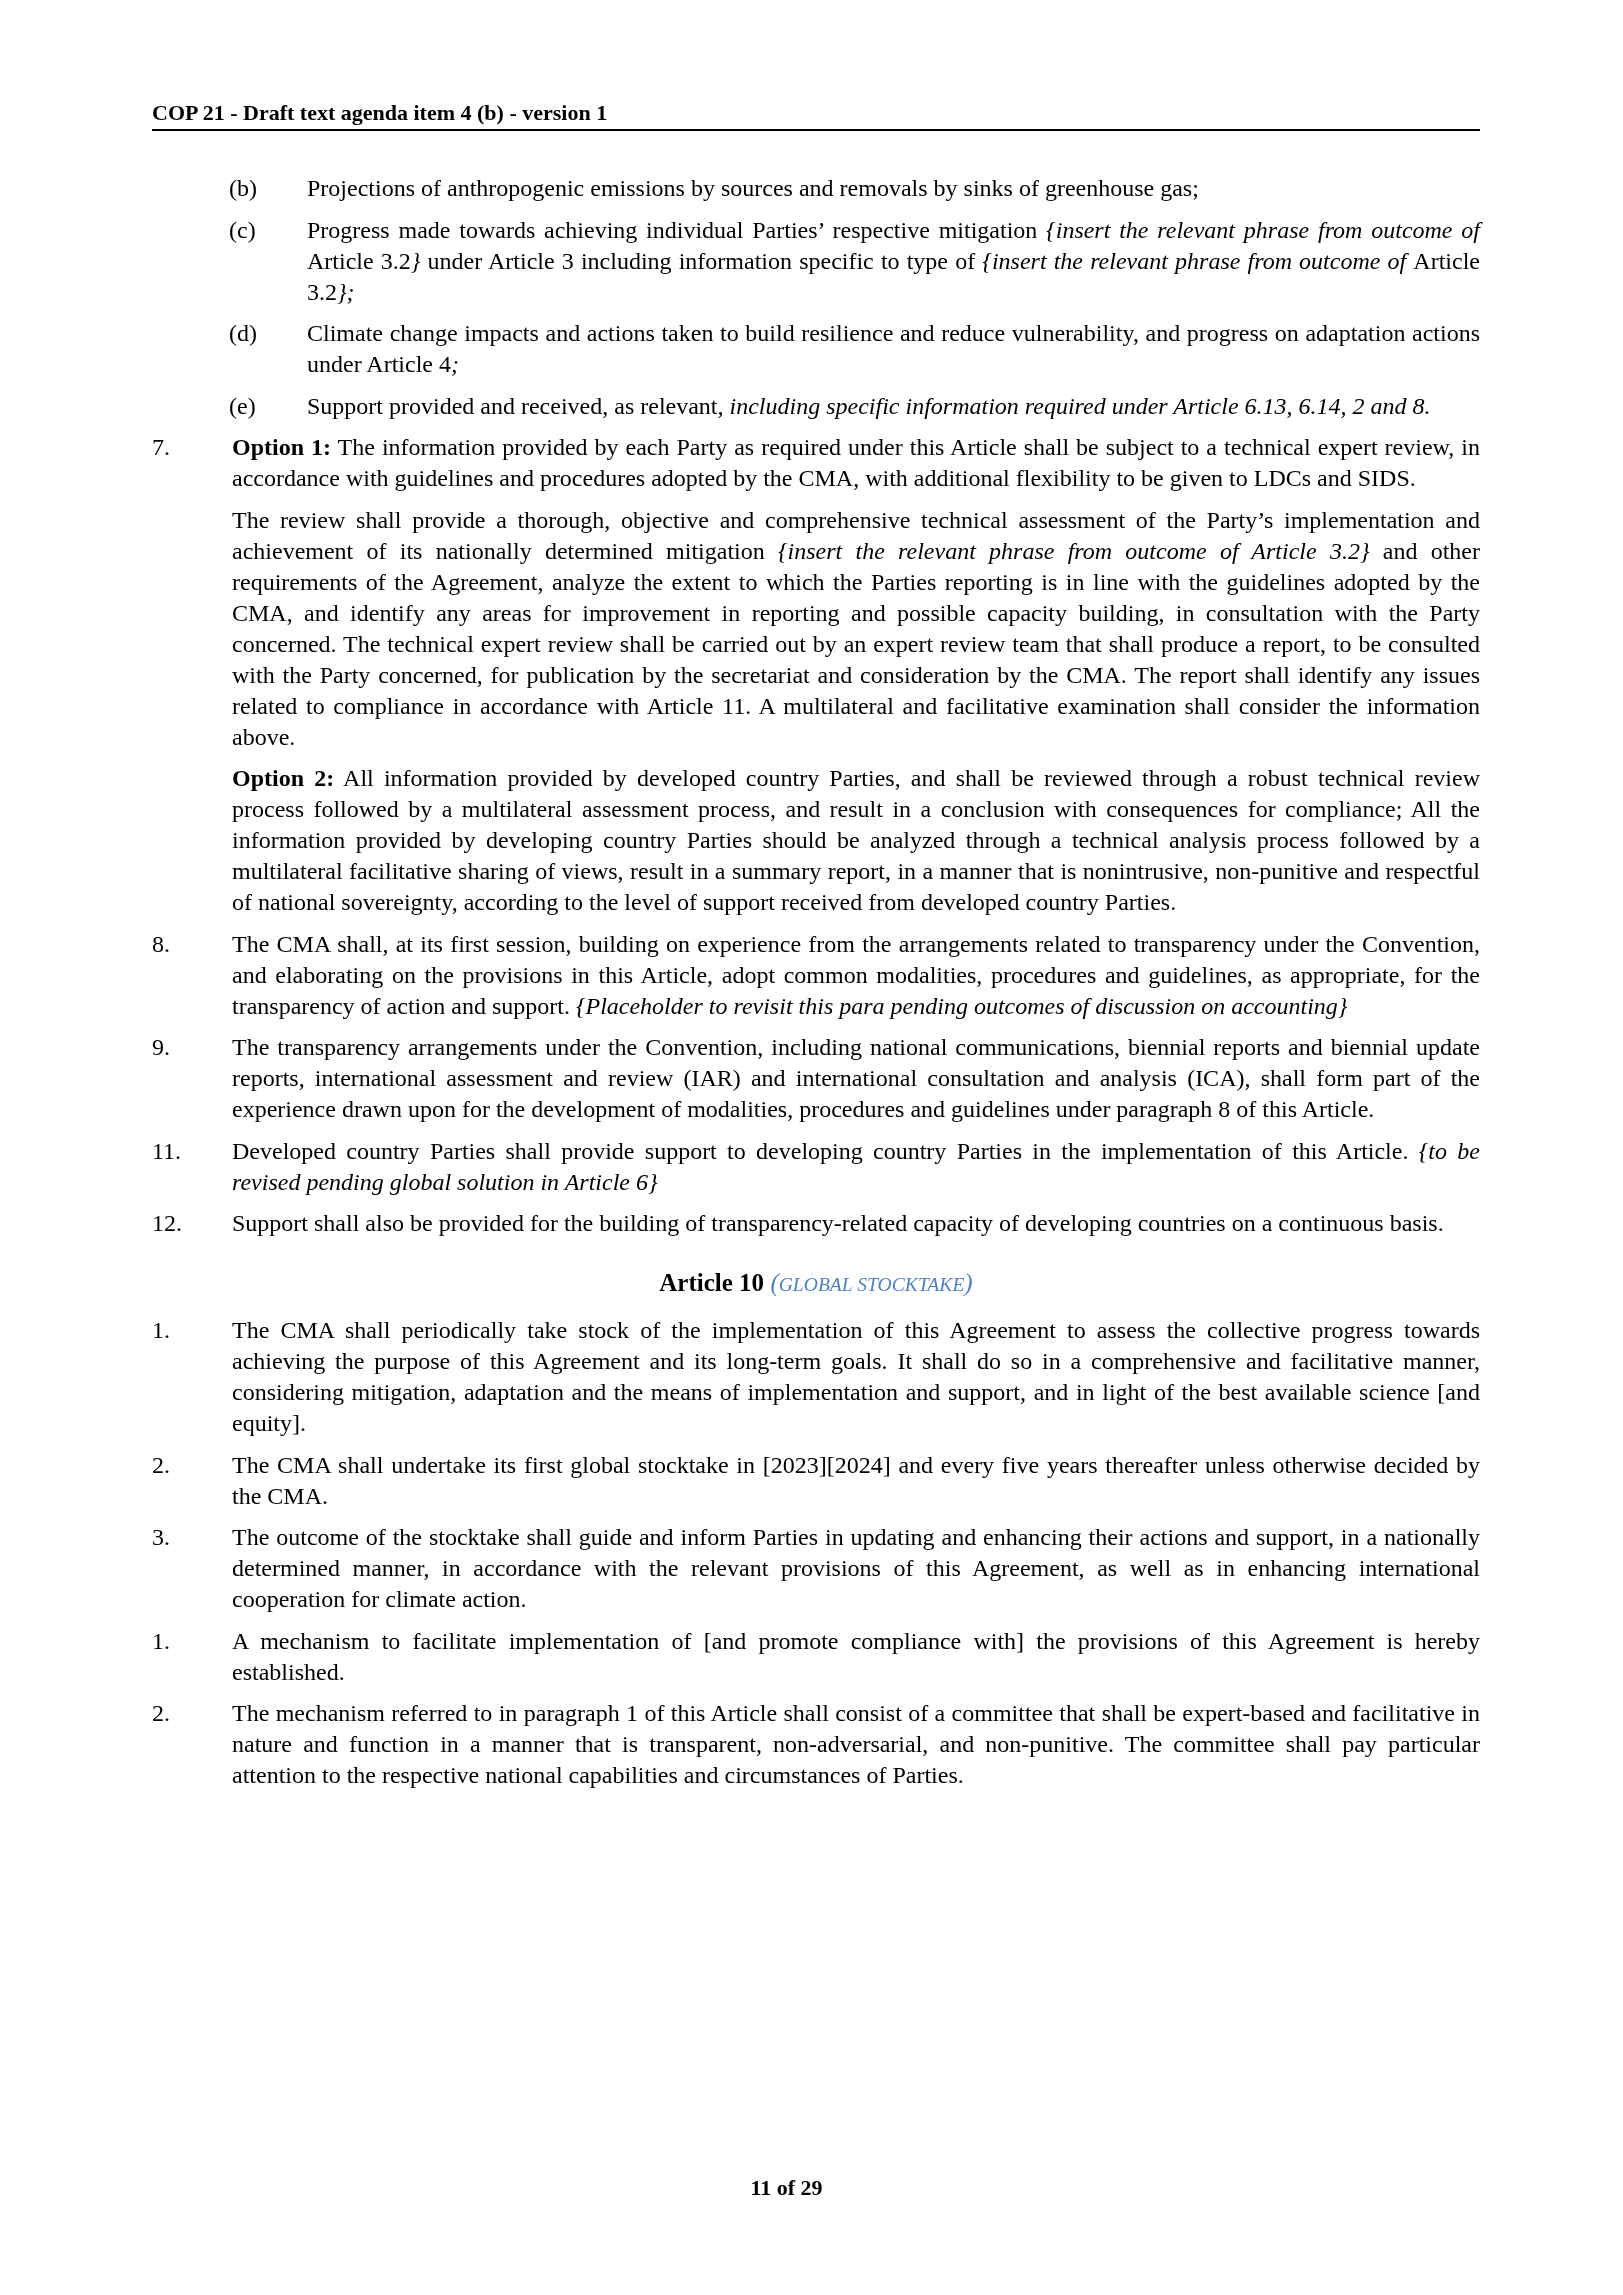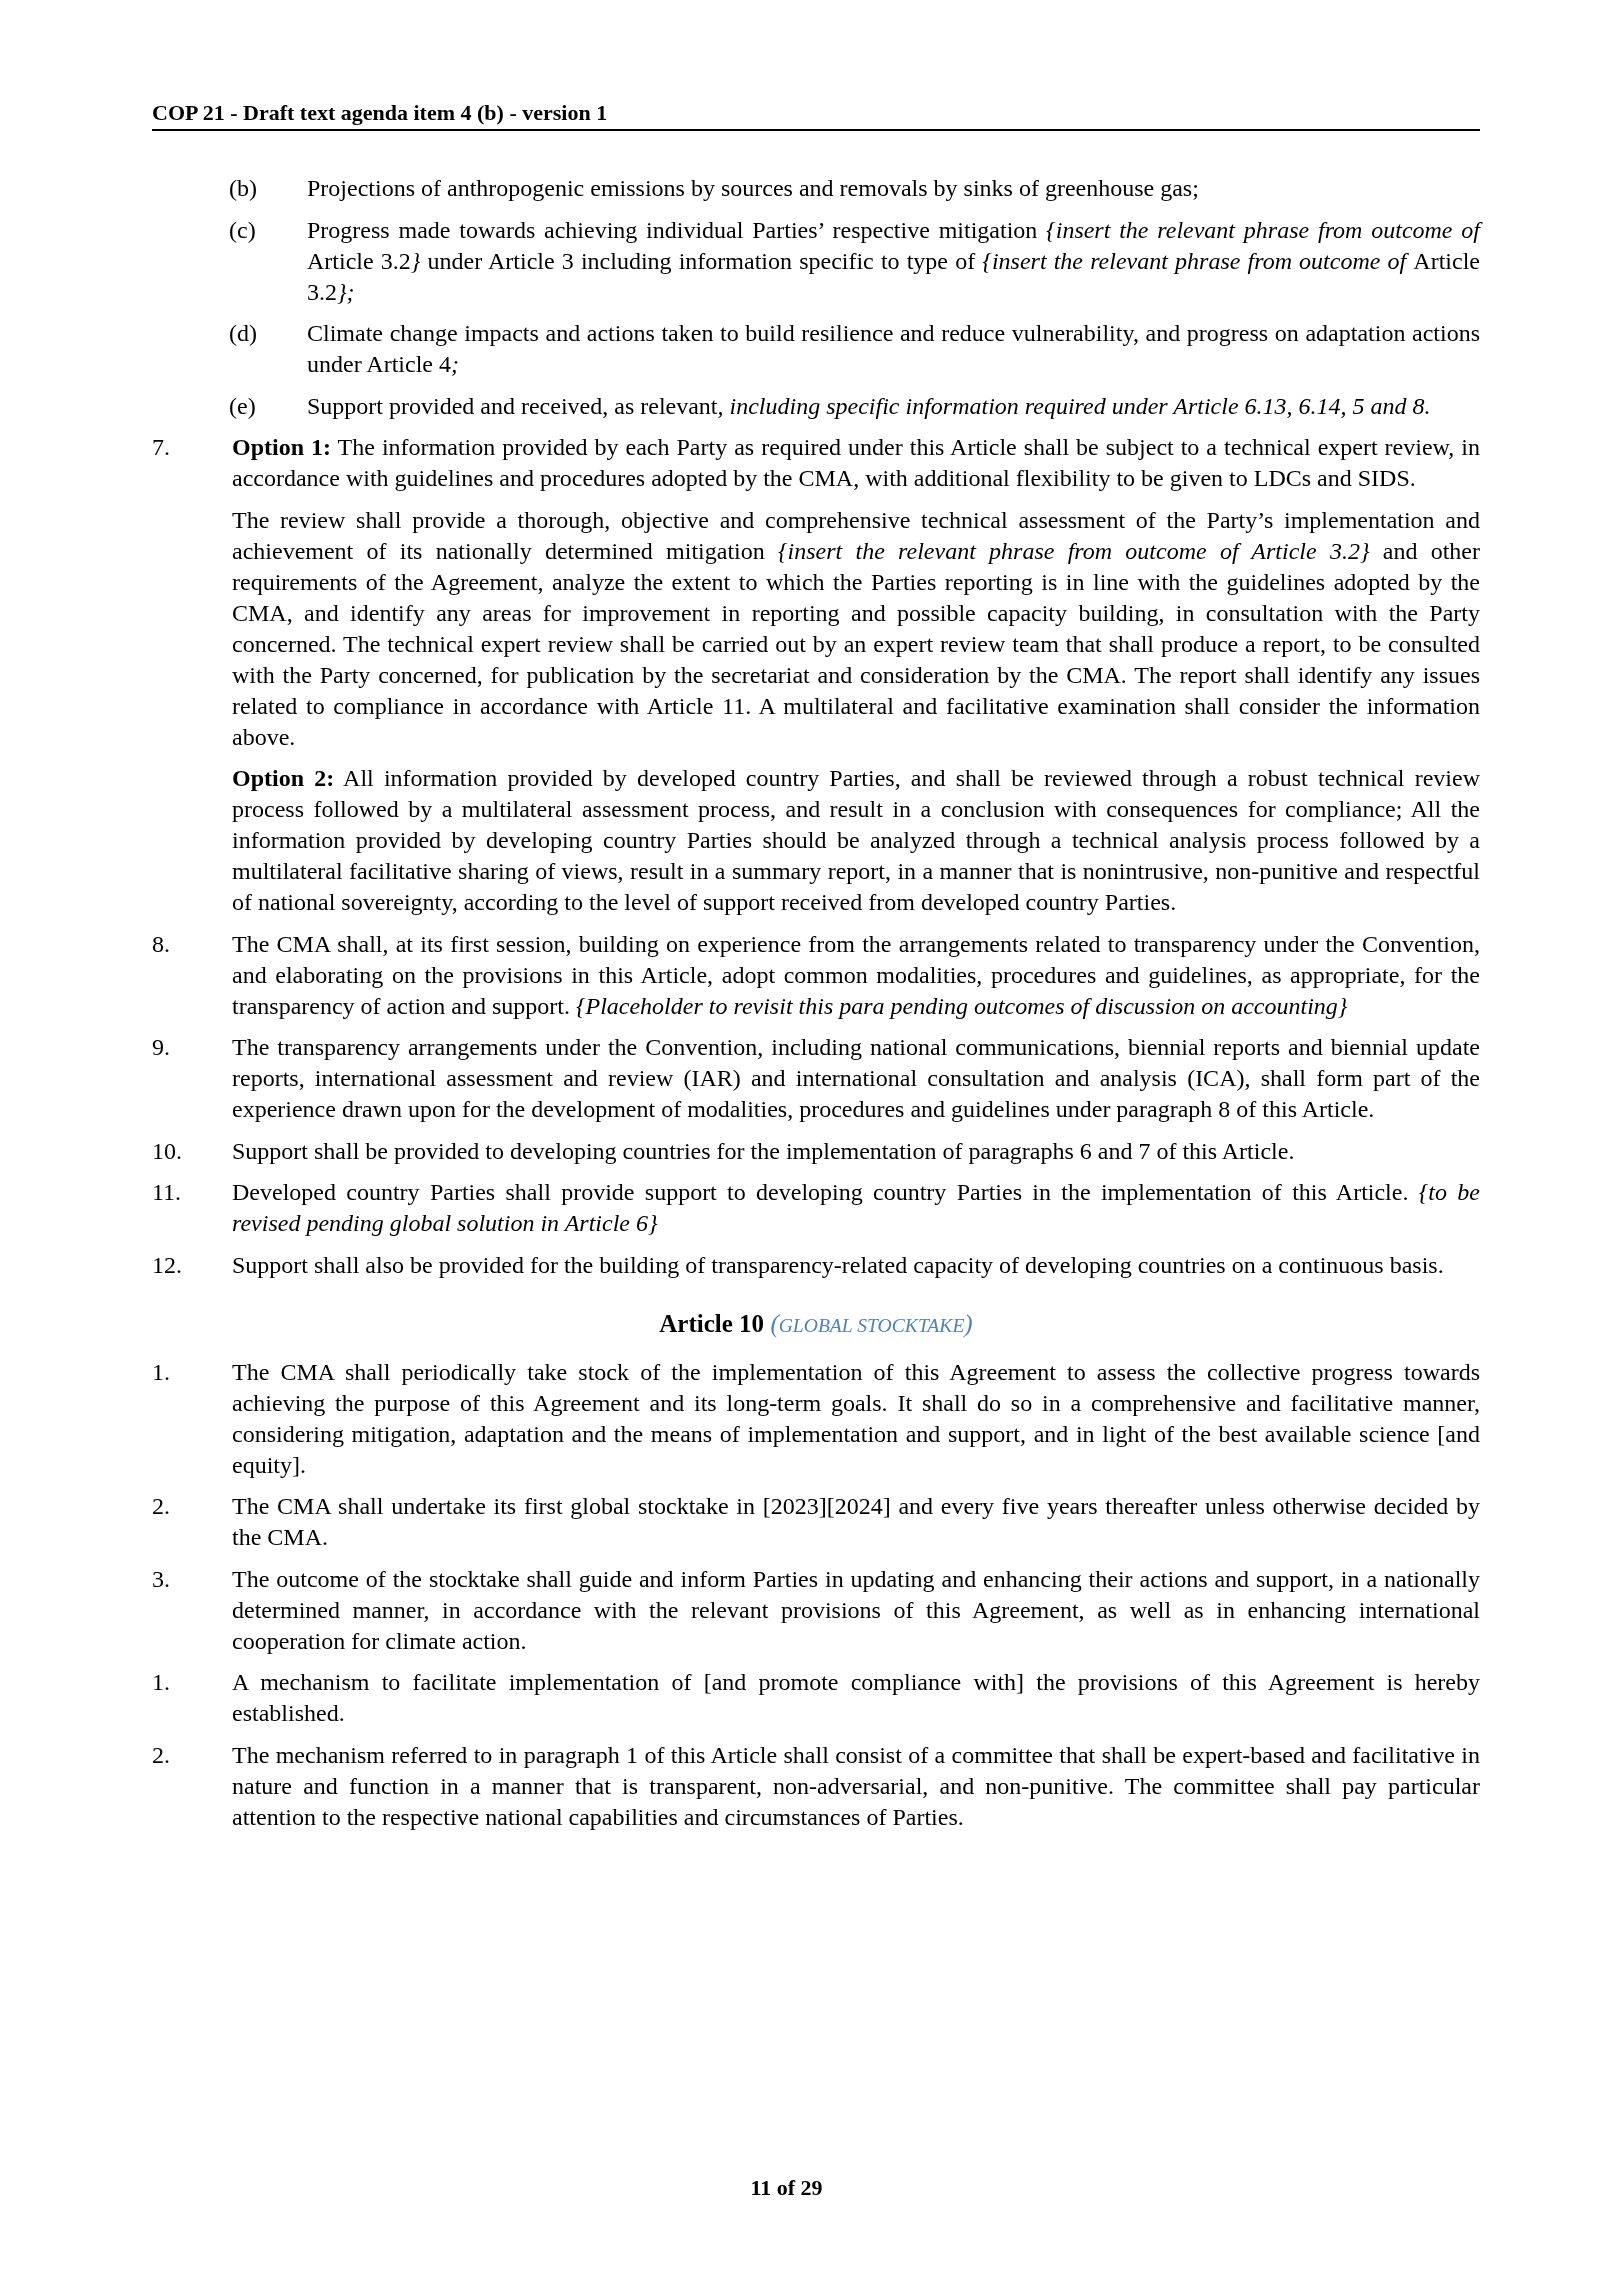--- a/index.html
+++ b/index.html
@@ -46,21 +46,21 @@
     <div class="sub">
       <span class="lbl">(c)</span>
       <span>Progress made towards achieving individual Parties’ respective mitigation </span><i>{insert the relevant phrase from outcome of </i><span>Article 3.2</span><i>}</i><span> under Article 3 including information specific to type of </span><i>{insert the relevant phrase from outcome of </i><span>Article 3.2</span><i>};</i>
     </div>
     <div class="sub">
       <span class="lbl">(d)</span>
       <span>Climate change impacts and actions taken to build resilience and reduce vulnerability, and progress on adaptation actions under Article 4</span><i>;</i>
     </div>
     <div class="sub">
       <span class="lbl">(e)</span>
-      <span>Support provided and received, as relevant</span><i>, including specific information required under Article 6.13, 6.14, 5 and 8.</i>
+      <span>Support provided and received, as relevant</span><i>, including specific information required under Article 6.13, 6.14, 2 and 8.</i>
     </div>
   </div>
 
   <div class="para">
     <span class="num">7.</span>
     <b>Option 1:</b><span> The information provided by each Party as required under this Article shall be subject to a technical expert review, in accordance with guidelines and procedures adopted by the CMA, with additional flexibility to be given to LDCs and SIDS.</span>
   </div>
   <div class="cont">
     <span>The review shall provide a thorough, objective and comprehensive technical assessment of the Party’s implementation and achievement of its nationally determined mitigation </span><i>{insert the relevant phrase from outcome of Article 3.2}</i><span> and other requirements of the Agreement, analyze the extent to which the Parties reporting is in line with the guidelines adopted by the CMA, and identify any areas for improvement in reporting and possible capacity building, in consultation with the Party concerned. The technical expert review shall be carried out by an expert review team that shall produce a report, to be consulted with the Party concerned, for publication by the secretariat and consideration by the CMA.  The report shall identify any issues related to compliance in accordance with Article 11. A multilateral and facilitative examination shall consider the information above.</span>
   </div>
@@ -68,24 +68,20 @@
     <b>Option 2:</b><span> All information provided by developed country Parties, and shall be reviewed through a robust technical review process followed by a multilateral assessment process, and result in a conclusion with consequences for compliance; All the information provided by developing country Parties should be analyzed through a technical analysis process followed by a multilateral facilitative sharing of views, result in a summary report, in a manner that is nonintrusive, non-punitive and respectful of national sovereignty, according to the level of support received from developed country Parties.</span>
   </div>
 
   <div class="para">
     <span class="num">8.</span>
     <span>The CMA shall, at its first session, building on experience from the arrangements related to transparency under the Convention, and elaborating on the provisions in this Article, adopt common modalities, procedures and guidelines, as appropriate, for the transparency of action and support. </span><i>{Placeholder to revisit this para pending outcomes of discussion on accounting}</i>
   </div>
   <div class="para">
     <span class="num">9.</span>
     <span>The transparency arrangements under the Convention, including national communications, biennial reports and biennial update reports, international assessment and review (IAR) and international consultation and analysis (ICA), shall form part of the experience drawn upon for the development of modalities, procedures and guidelines under paragraph 8 of this Article.</span>
-  </div>
-  <div class="para">
-    <span class="num">10.</span>
-    <span>Support shall be provided to developing countries for the implementation of paragraphs 6 and 7 of this Article.</span>
   </div>
   <div class="para">
     <span class="num">11.</span>
     <span>Developed country Parties shall provide support to developing country Parties in the implementation of this Article. </span><i>{to be revised pending global solution in Article 6}</i>
   </div>
   <div class="para">
     <span class="num">12.</span>
     <span>Support shall also be provided for the building of transparency-related capacity of developing countries on a continuous basis.</span>
   </div>
 

